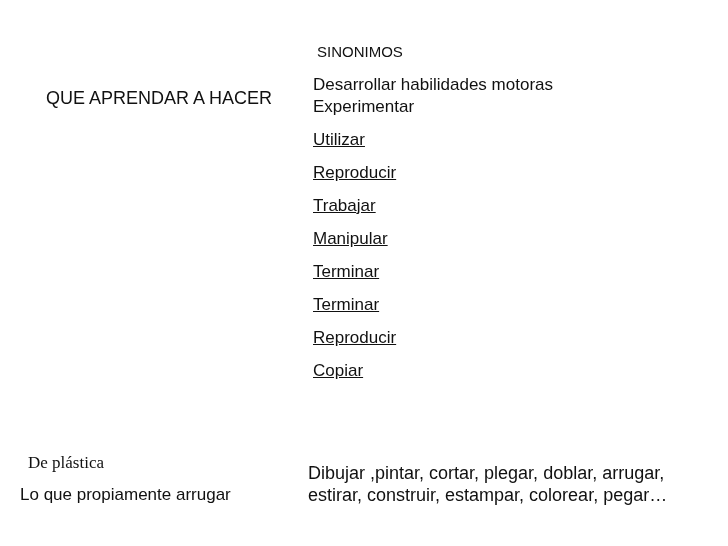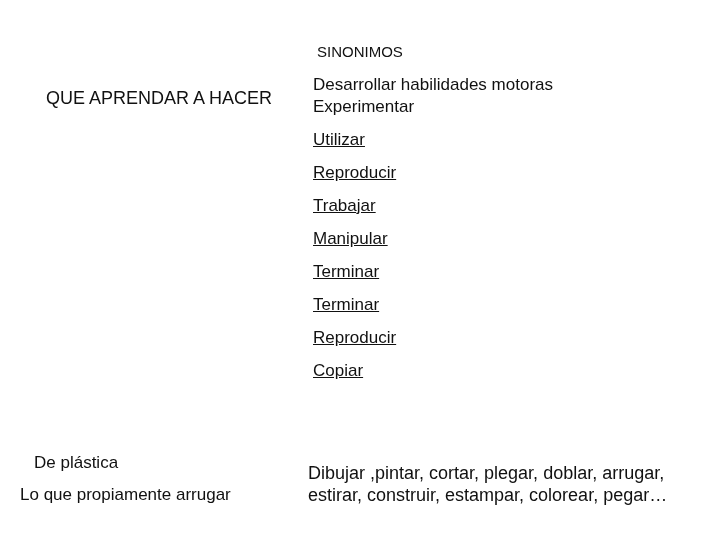--- a/index.html
+++ b/index.html
@@ -48,22 +48,23 @@
     line-height: 20px;
     margin-bottom: 13px;
   }
   .bottom-left {
     left: 20px;
     top: 452px;
     font-size: 17px;
     line-height: 22px;
   }
   .bottom-left .line1 {
-    margin-left: 14px;
+    margin-left: 8px;
     margin-bottom: 10px;
+    font-family: Liberation Serif, serif;
   }
   .bottom-left .line3 {
     margin-left: -12px;
     text-decoration: underline;
     text-underline-offset: 3px;
     white-space: pre;
   }
   .bottom-right {
     left: 308px;
     top: 462px;

